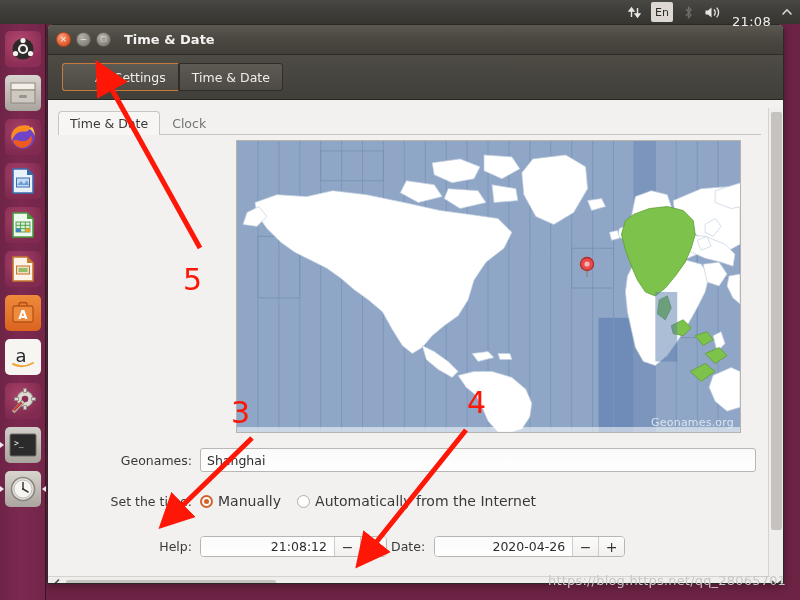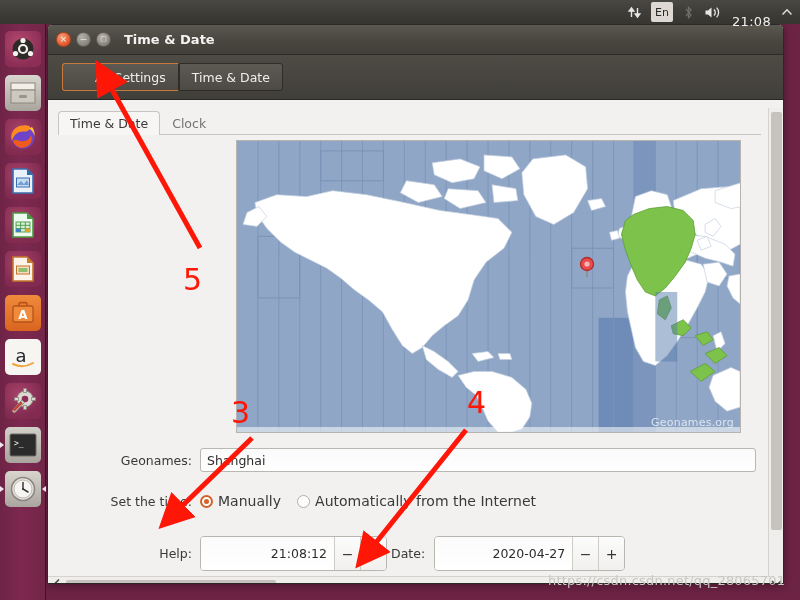--- a/index.html
+++ b/index.html
@@ -115,21 +115,21 @@
   }
   .radio-wrap { display: flex; align-items: center; gap: 5px; }
   .radio {
     width: 13px; height: 13px; border-radius: 50%;
     background: #fdfdfd; border: 1px solid #b2aea9; display:flex; align-items:center; justify-content:center;
   }
   .radio.on { background: #fdfdfd; border: 2px solid #d2622a; }
   .radio .dot { width: 5px; height: 5px; border-radius: 50%; background: #d2622a; }
   .radio-label { font-size: 14px; color: #3a3937; }
 
-  .spin { display: flex; align-items: stretch; height: 35px;
+  .spin { display: flex; align-items: stretch; height: 21px;
     border: 1px solid #b9b5b0; border-radius: 4px; background: #fff; overflow: hidden; }
   .spin .val {
     min-width: 96px; display:flex; align-items:center; justify-content:flex-end;
     padding: 0 7px; font-size: 12.5px; color: #2d2c2a;
     background: linear-gradient(to bottom,#fbfbfb,#ffffff);
   }
   .spin .sbtn {
     width: 26px; display:flex; align-items:center; justify-content:center;
     font-size: 14px; color: #35342f; border-left: 1px solid #cfcbc6;
     background: linear-gradient(to bottom,#fcfcfc,#f1f0ee);
@@ -514,21 +514,21 @@
 
       <div class="frow" style="left:0px; top:428px;">
         <span class="flabel" style="width:152px; text-align:right; padding-right:8px;">Help:</span>
         <span class="spin">
           <span class="val" style="min-width:133px;">21:08:12</span>
           <span class="sbtn">−</span>
           <span class="sbtn">+</span>
         </span>
         <span class="flabel" style="margin-left:4px; margin-right:9px;">Date:</span>
         <span class="spin">
-          <span class="val" style="min-width:137px;">2020-04-27</span>
+          <span class="val" style="min-width:137px;">2020-04-26</span>
           <span class="sbtn">−</span>
           <span class="sbtn">+</span>
         </span>
       </div>
 
       <div id="vscroll">
         <div id="vthumb"></div>
         <div id="vdown">
           <svg width="11" height="9" viewBox="0 0 11 9">
               <path d="M1.5 2.5 L5.5 6.5 L9.5 2.5" fill="none" stroke="#4e4c48" stroke-width="1.7" stroke-linecap="round"></path>
@@ -558,15 +558,15 @@
 
     <line x1="252" y1="438" x2="180" y2="508" stroke="#fe1606" stroke-width="5" marker-end="url(#ah)"></line>
 
     <line x1="466" y1="430" x2="374" y2="545" stroke="#fe1606" stroke-width="5" marker-end="url(#ah)"></line>
   </svg>
 
   <div class="anno-num" style="left:183px; top:265px;">5</div>
   <div class="anno-num" style="left:231px; top:398px;">3</div>
   <div class="anno-num" style="left:467px; top:388px;">4</div>
 
-  <div id="watermark">https://csdn.csdn.net/qq_28065701</div>
+  <div id="watermark">https://blog.https.net/qq_28065701</div>
 
 </div>
 
 </body></html>

